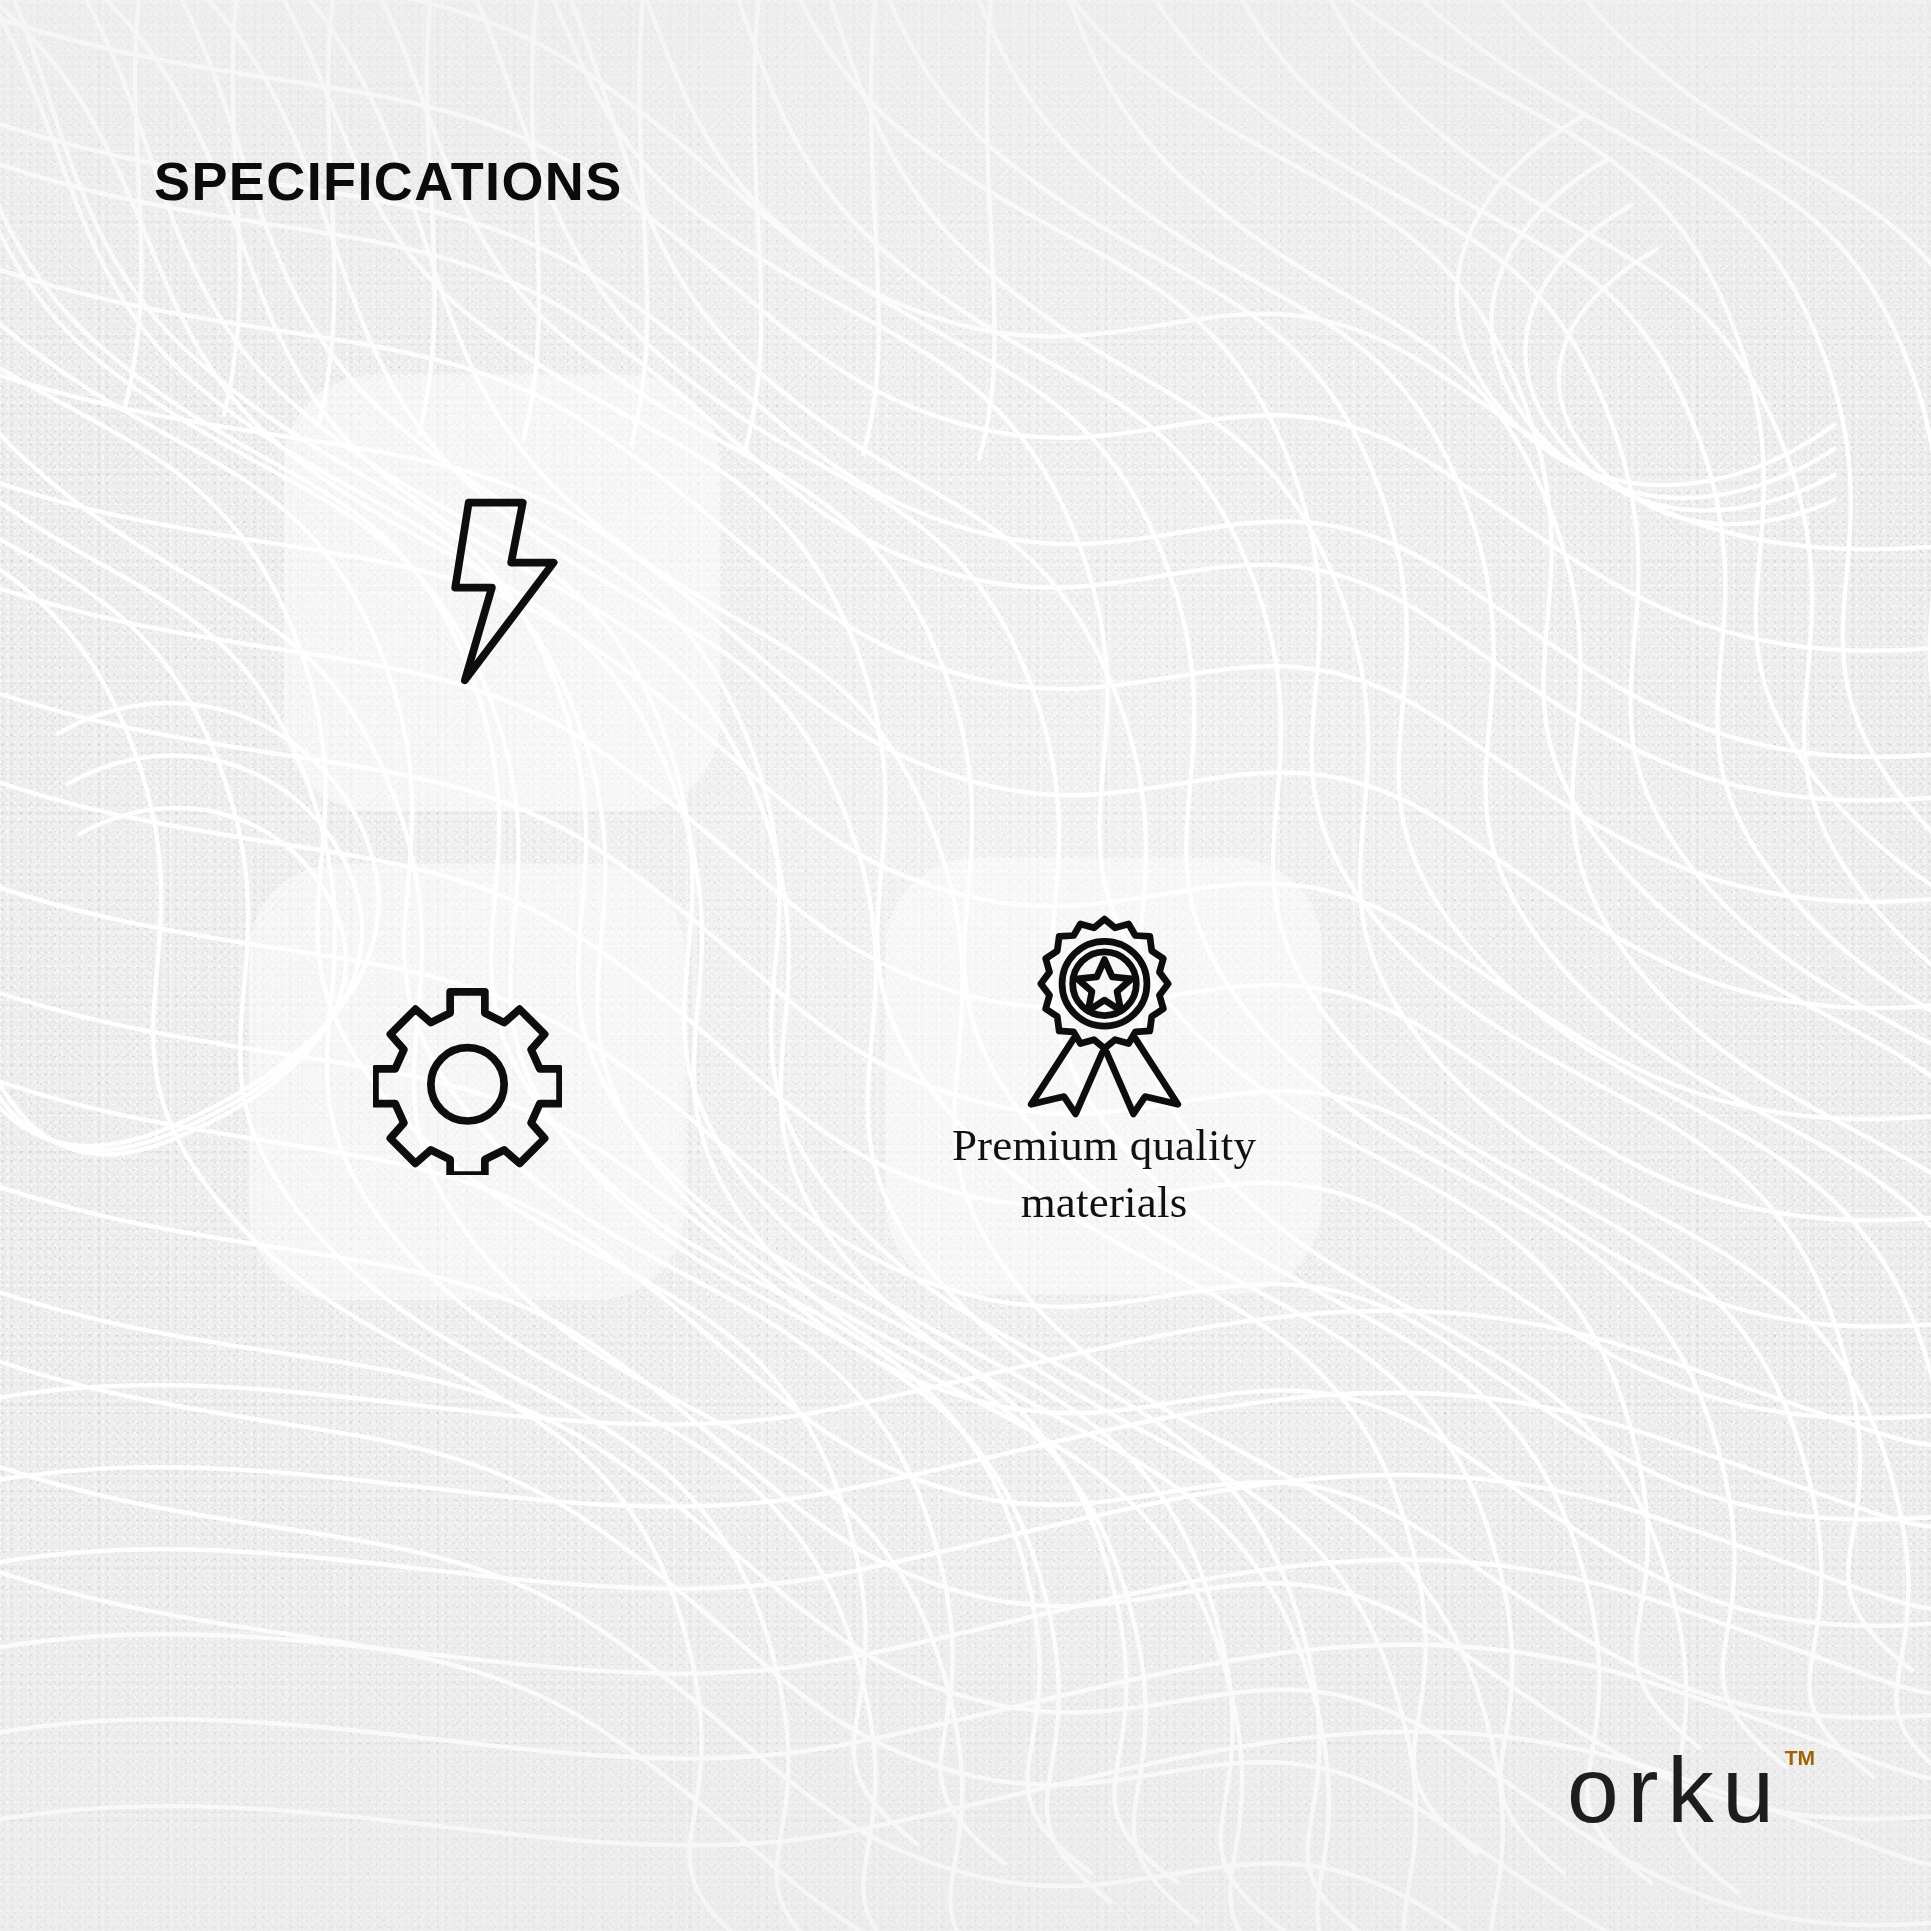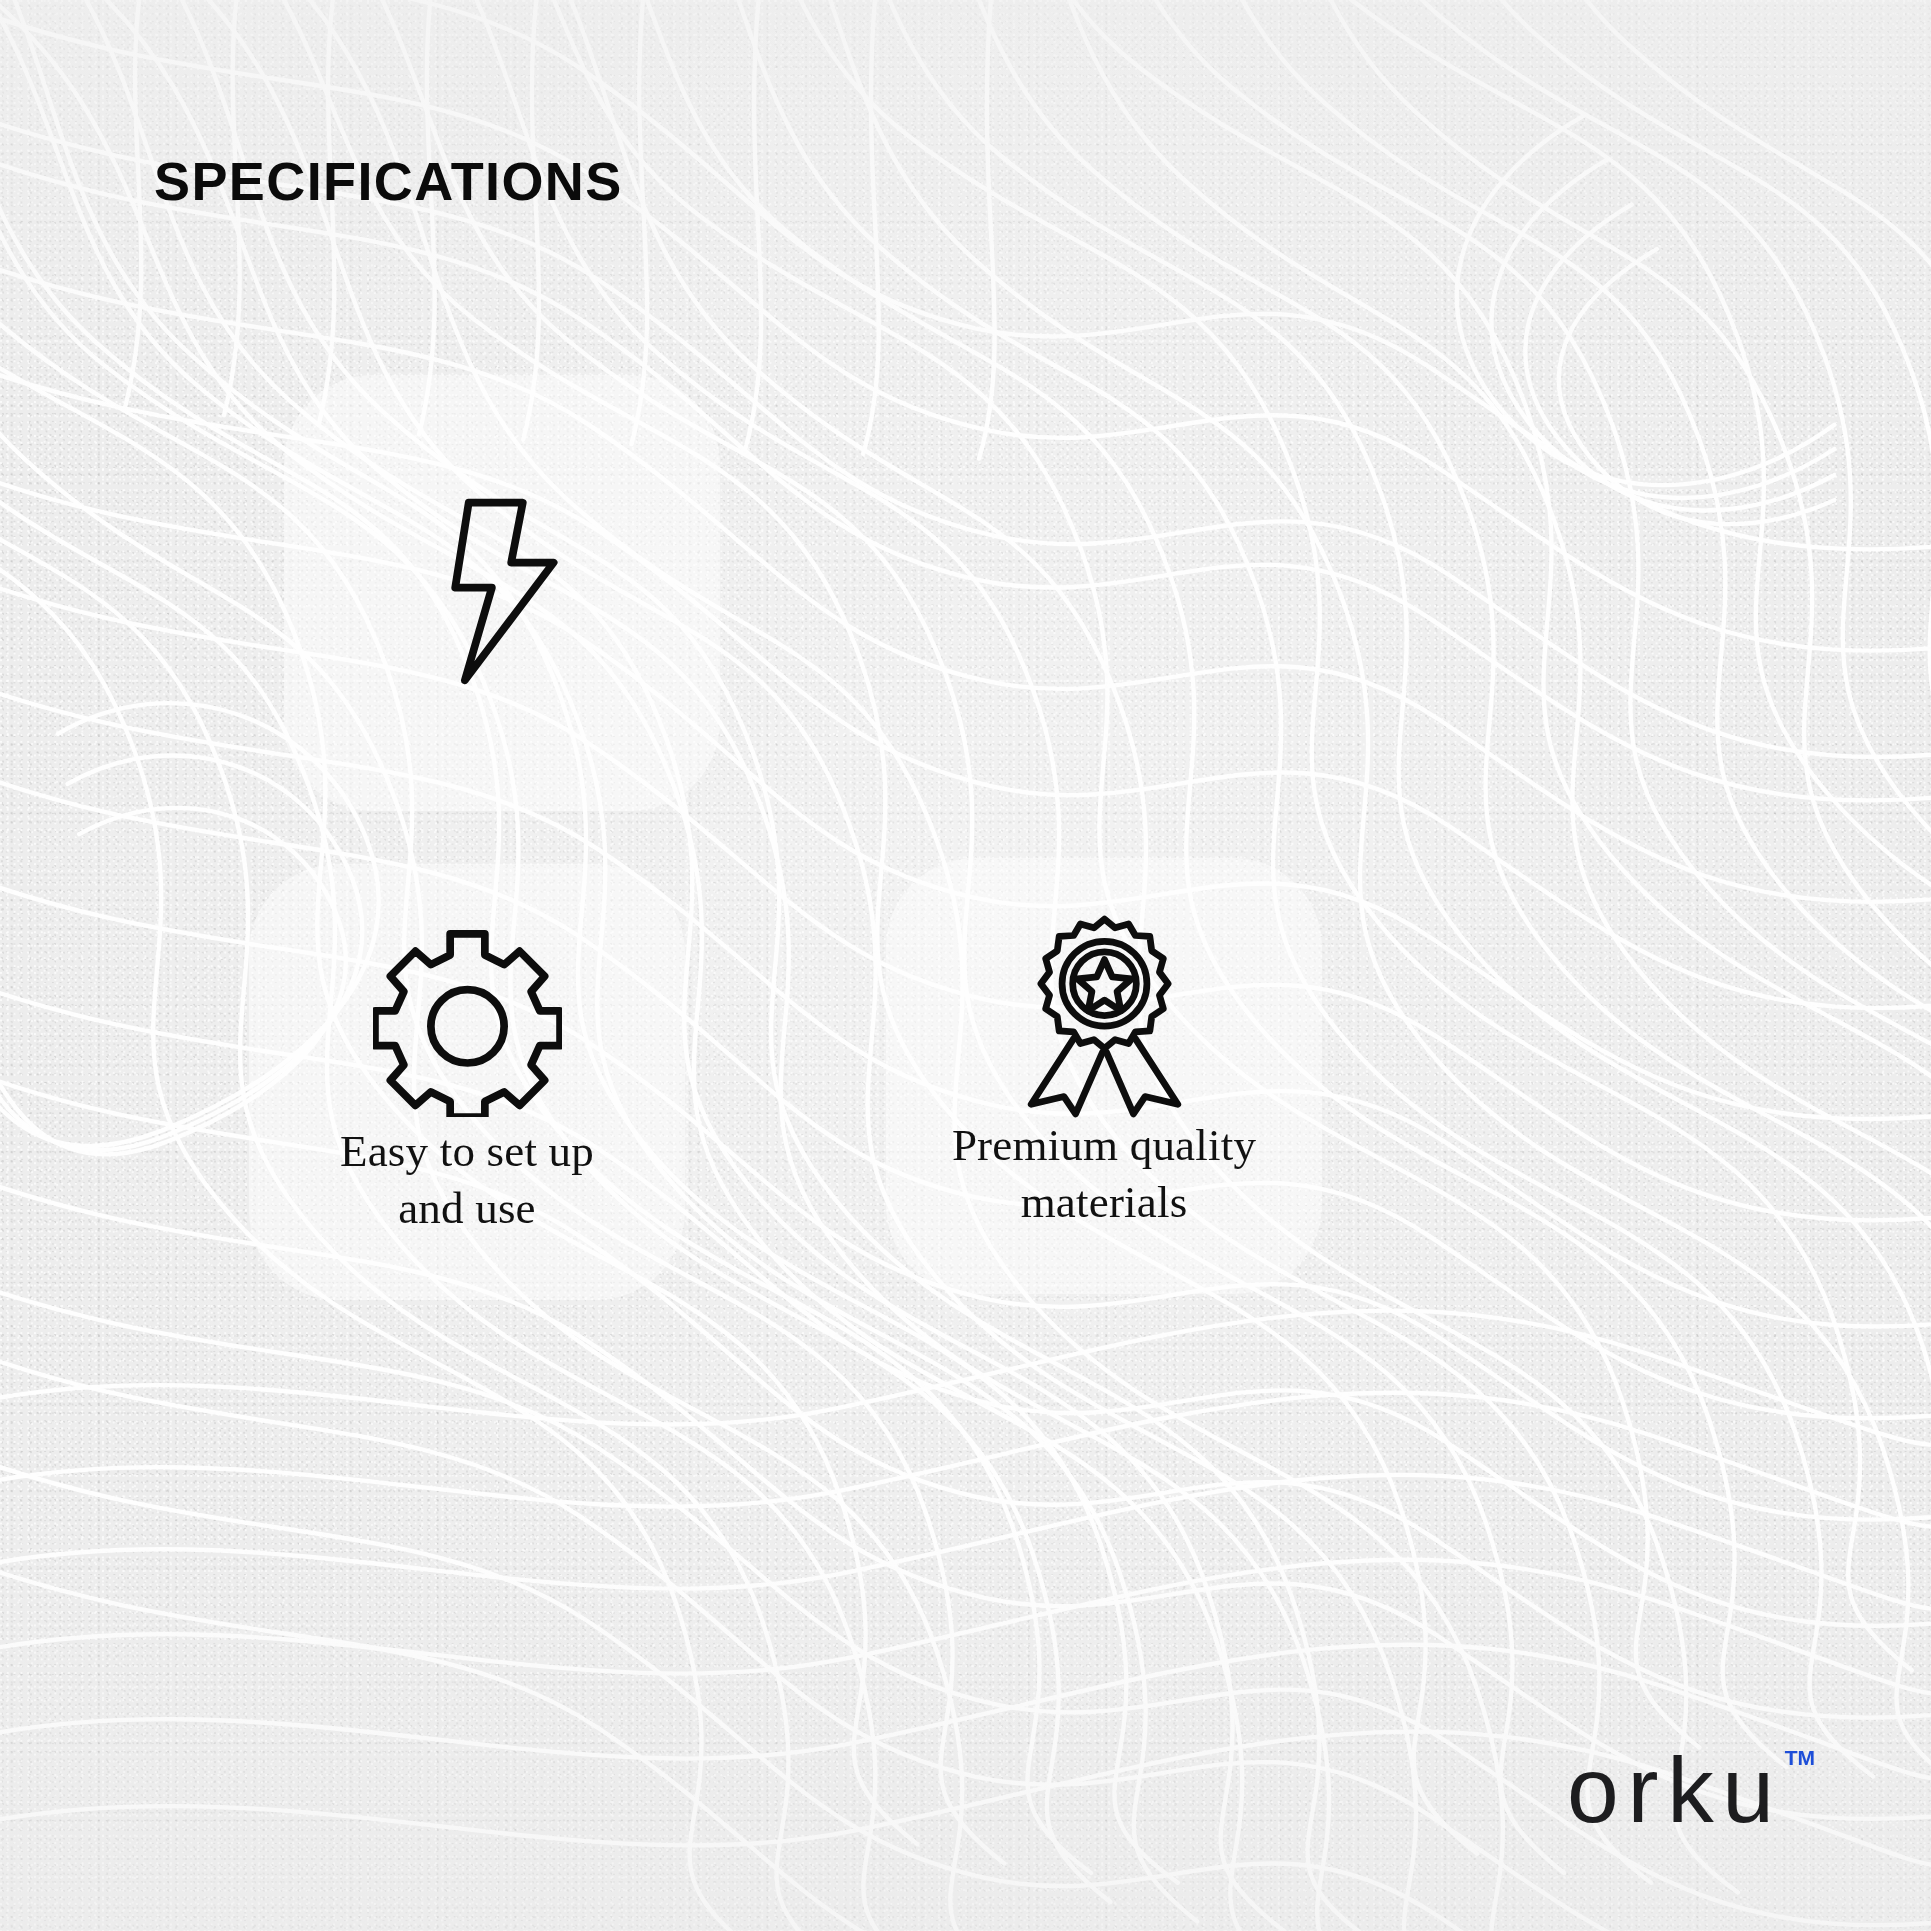--- a/index.html
+++ b/index.html
@@ -100,21 +100,21 @@
     font-weight:300;
     font-size:93px;
     letter-spacing:8.7px;
     color:#1d1d1f;
     line-height:.95;
   }
   #logo-tm{
     font-family:"Liberation Sans", sans-serif;
     font-size:21px;
     font-weight:bold;
-    color:#1d4ed8;
+    color:#a16207;
     margin-left:1.9px;
     margin-bottom:11.6px;
     letter-spacing:0;
   }
 </style>
 </head>
 <body>
 
 <div id="bg-wrap">
   <div id="bg-texture"></div>
@@ -199,22 +199,20 @@
 
   <div class="card c2">
     <div class="card-icon">
       <svg width="189" height="189" viewBox="0 0 196 196" fill="none" stroke="#0d0d0d" stroke-width="8" stroke-linejoin="round" stroke-linecap="round" xmlns="http://www.w3.org/2000/svg">
         <path d="M80 6 H116 V28 L136 38 L152 24 L178 50 L164 66 L173 86 H194 V122 H173 L164 142 L178 158 L152 184
                  L136 170 L116 180 V196 H80 V180 L60 170 L44 184 L18 158 L32 142 L23 122 H2 V86 H23 L32 66 L18 50
                  L44 24 L60 38 L80 28 Z"></path>
         <circle cx="98" cy="102" r="38"></circle>
       </svg>
     </div>
-    <div class="card-label">Easy to set up
-and use</div>
   </div>
 
   <div class="card c3">
     <div class="card-icon">
       <svg width="189" height="203" viewBox="0 0 196 210" fill="none" stroke="#0d0d0d" stroke-width="7" stroke-linejoin="round" stroke-linecap="round" xmlns="http://www.w3.org/2000/svg">
 
         <path d="M66 128 L22 196 L56 188 L68 206 L96 142"></path>
         <path d="M130 128 L174 196 L140 188 L128 206 L100 142"></path>
 
         <path d="M98 4 L109 13 L123 9 L130 21 L145 22 L147 37 L159 45 L155 59 L164 71 L155 83 L159 97

